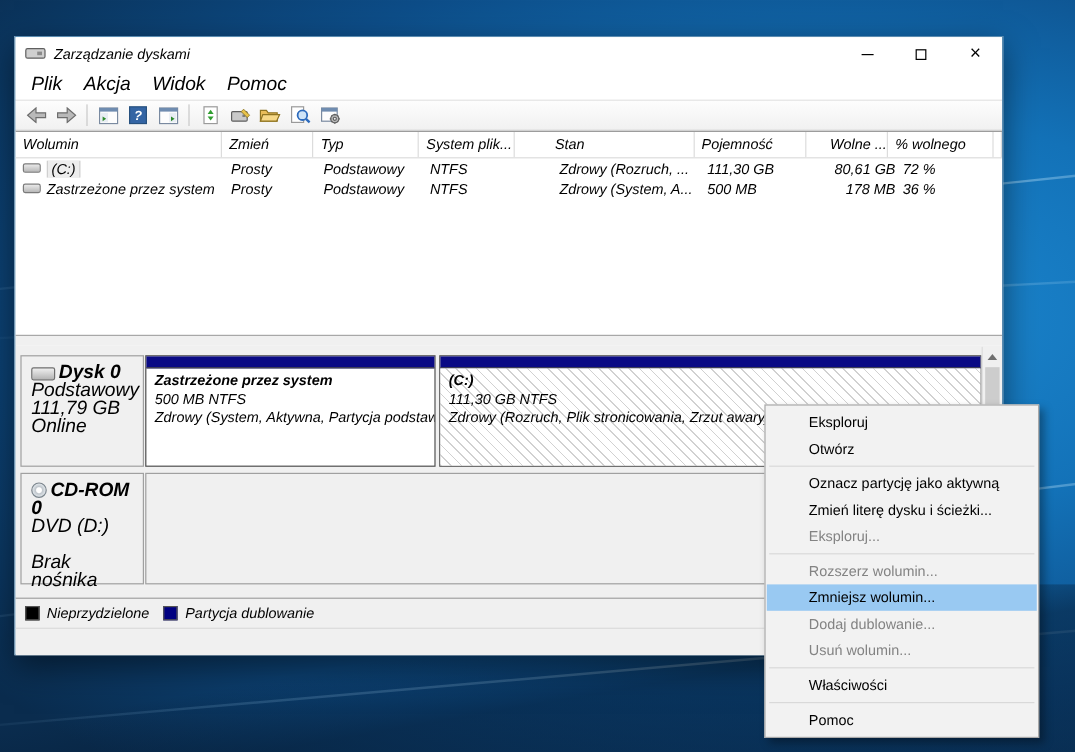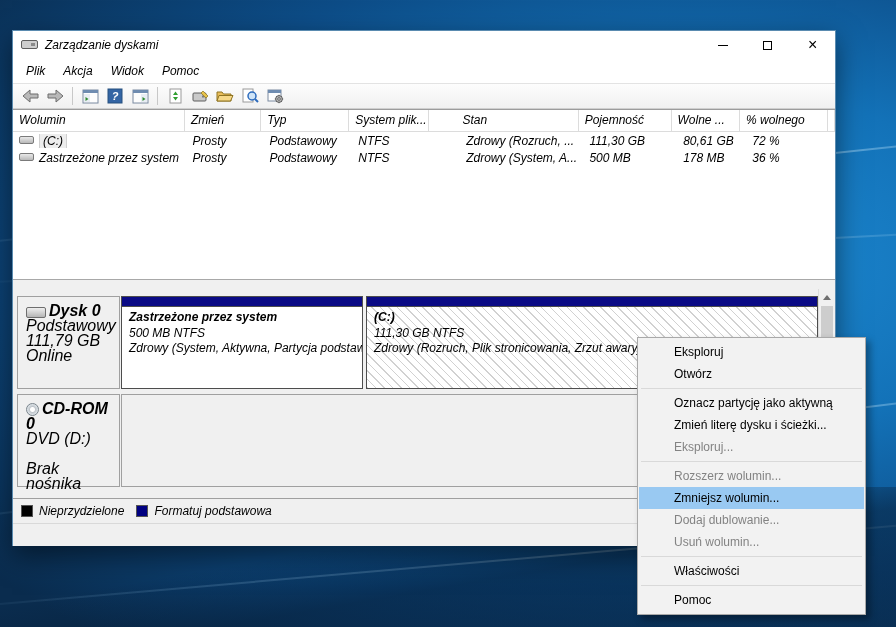--- a/index.html
+++ b/index.html
@@ -34,37 +34,37 @@
     background:#8a8a8a; }
   .title-text { font-size:12px; }
   .win-controls { margin-left:auto; display:flex; height:28px; }
   .wc { width:45px; height:28px; display:flex; align-items:center; justify-content:center; }
   .g-min { width:10px; height:1px; background:#000; }
   .g-max { width:9px; height:9px; border:1px solid #000; }
   .g-close { font-size:16px; line-height:16px; font-weight:400; }
 
   .menubar { position:absolute; left:0; top:28px; right:0; height:24px; background:#fff;
     display:flex; align-items:center; padding-left:4px; }
-  .menubar .m { padding:3px 9px; font-size:12px; }
+  .menubar .m { padding:3px 9px; font-size:16px; }
 
   .toolbar { position:absolute; left:0; top:52px; right:0; height:26px;
     background:linear-gradient(#fdfdfd,#f1f1f1); border-top:1px solid #e3e3e3; border-bottom:1px solid #cfcfcf;
     display:flex; align-items:center; padding-left:6px; gap:3px; }
   .tb { width:22px; height:22px; display:flex; align-items:center; justify-content:center; }
   .tsep { width:1px; height:18px; background:#c8c8c8; margin:0 3px; }
 
   
   .table-pane { position:absolute; left:0; top:78px; right:0; height:170px; background:#fff;
     border-top:1px solid #9c9c9c; }
   .thead { display:flex; height:22px; border-bottom:1px solid #dcdcdc; }
   .thead .hc { border-right:1px solid #dcdcdc; padding:3px 0 0 6px; font-size:12px; white-space:nowrap; overflow:hidden; }
   .trow { display:flex; height:17px; align-items:center; }
   .trow .tc { padding-left:6px; font-size:12px; white-space:nowrap; overflow:hidden; }
   .c0{width:176px;} .c1{width:78px;} .c2{width:90px;} .c3{width:82px;}
-  .c4{width:125px;margin-left:27px;} .c5{width:95px;} .c6{width:70px;} .c7{width:90px;} .cf{flex:1;}
+  .c4{width:125px;margin-left:27px;} .c5{width:95px;} .c6{width:70px;text-align:right;} .c7{width:90px;} .cf{flex:1;}
   .vol-ic { display:inline-block; width:15px; height:8px; background:linear-gradient(#e9e9e9,#b9b9b9);
     border:1px solid #7a7a7a; border-radius:2px; margin-right:5px; vertical-align:middle; position:relative; top:-1px;}
   .focusbox { background:#ededed; border:1px solid #d0d0d0; padding:0 3px; }
 
   .splitter { position:absolute; left:0; top:248px; right:0; height:9px; background:#f0f0f0;
     border-top:1px solid #a8a8a8; }
 
   
   .graph-pane { position:absolute; left:0; top:257px; right:0; height:210px; background:#f0f0f0; }
   .disk-label { position:absolute; left:4px; width:103px; height:93px; background:#f0f0f0;
@@ -310,21 +310,21 @@
           </div>
         <div class="vs-thumb"></div>
         <div class="tri-dn"></div>
       </div>
     </div>
 
     <div class="legendbar">
       <div class="sw sw-black"></div>
       <div class="ltxt">Nieprzydzielone</div>
       <div class="sw sw-navy"></div>
-      <div class="ltxt">Formatuj podstawowa</div>
+      <div class="ltxt">Partycja dublowanie</div>
     </div>
 
     <div class="bottomstrip"></div>
   </div>
 
   <div class="context-menu">
     <div class="mi">Eksploruj</div>
     <div class="mi">Otwórz</div>
     <div class="msep"></div>
     <div class="mi">Oznacz partycję jako aktywną</div>

